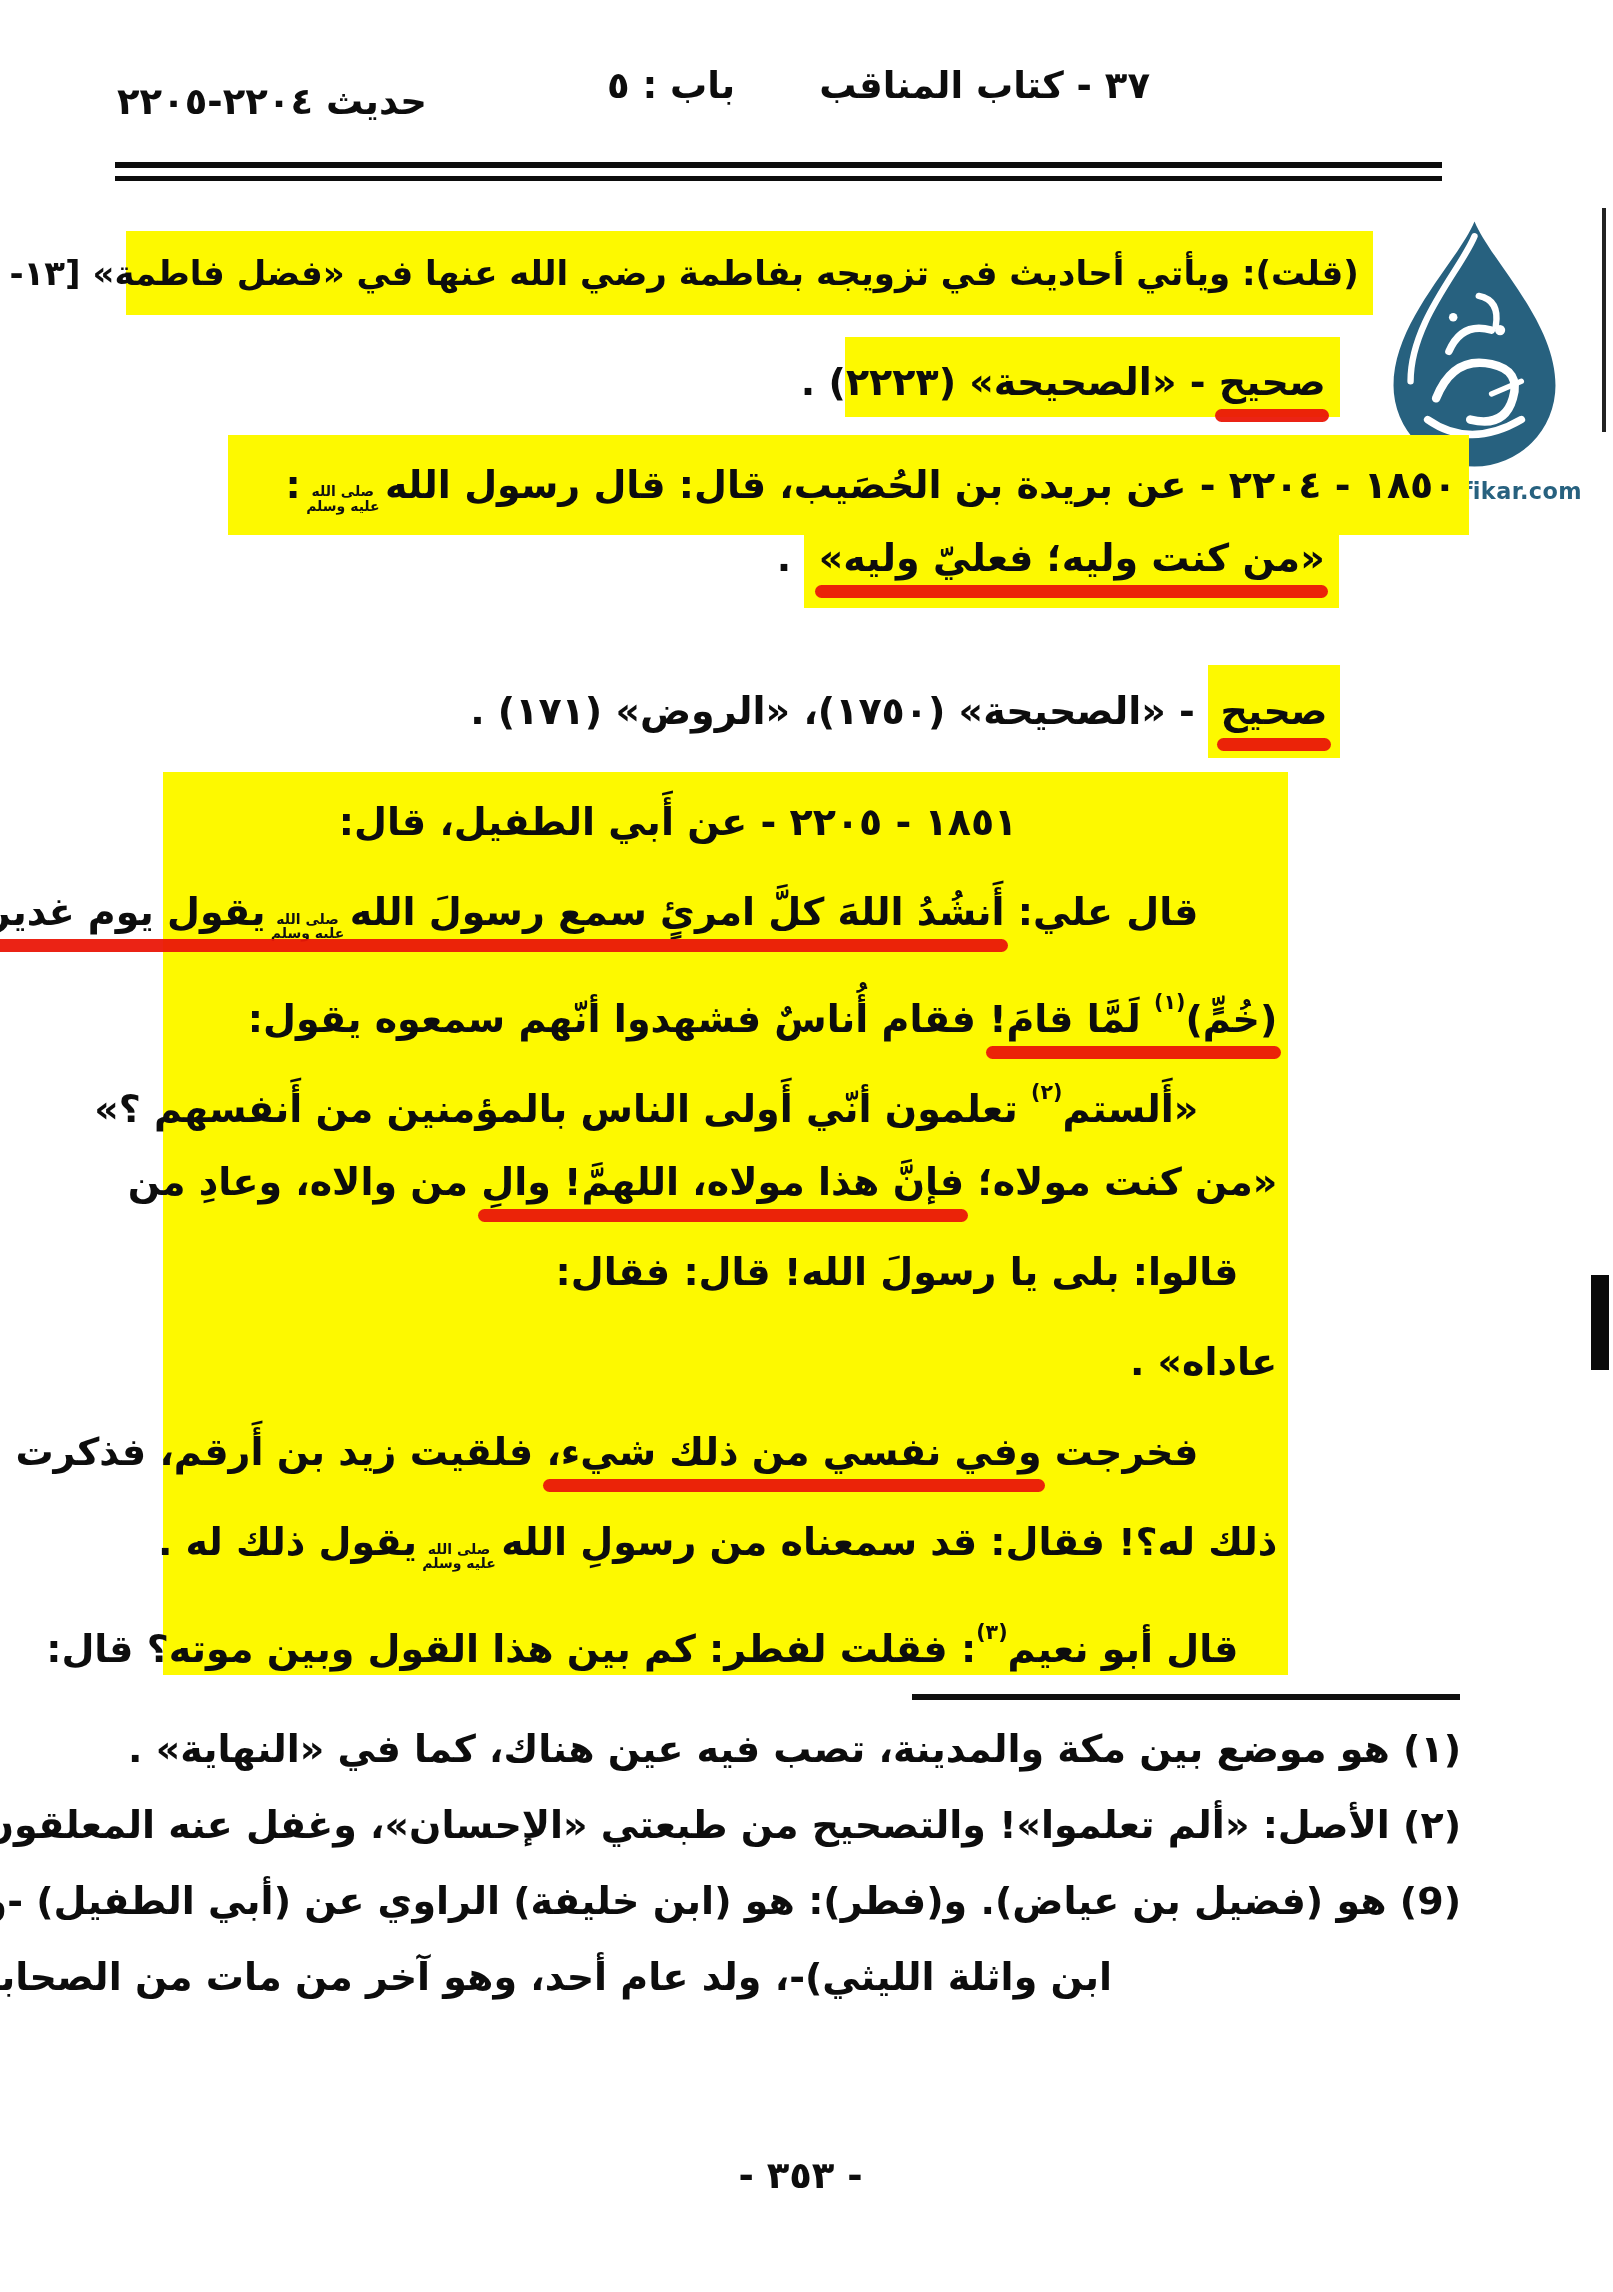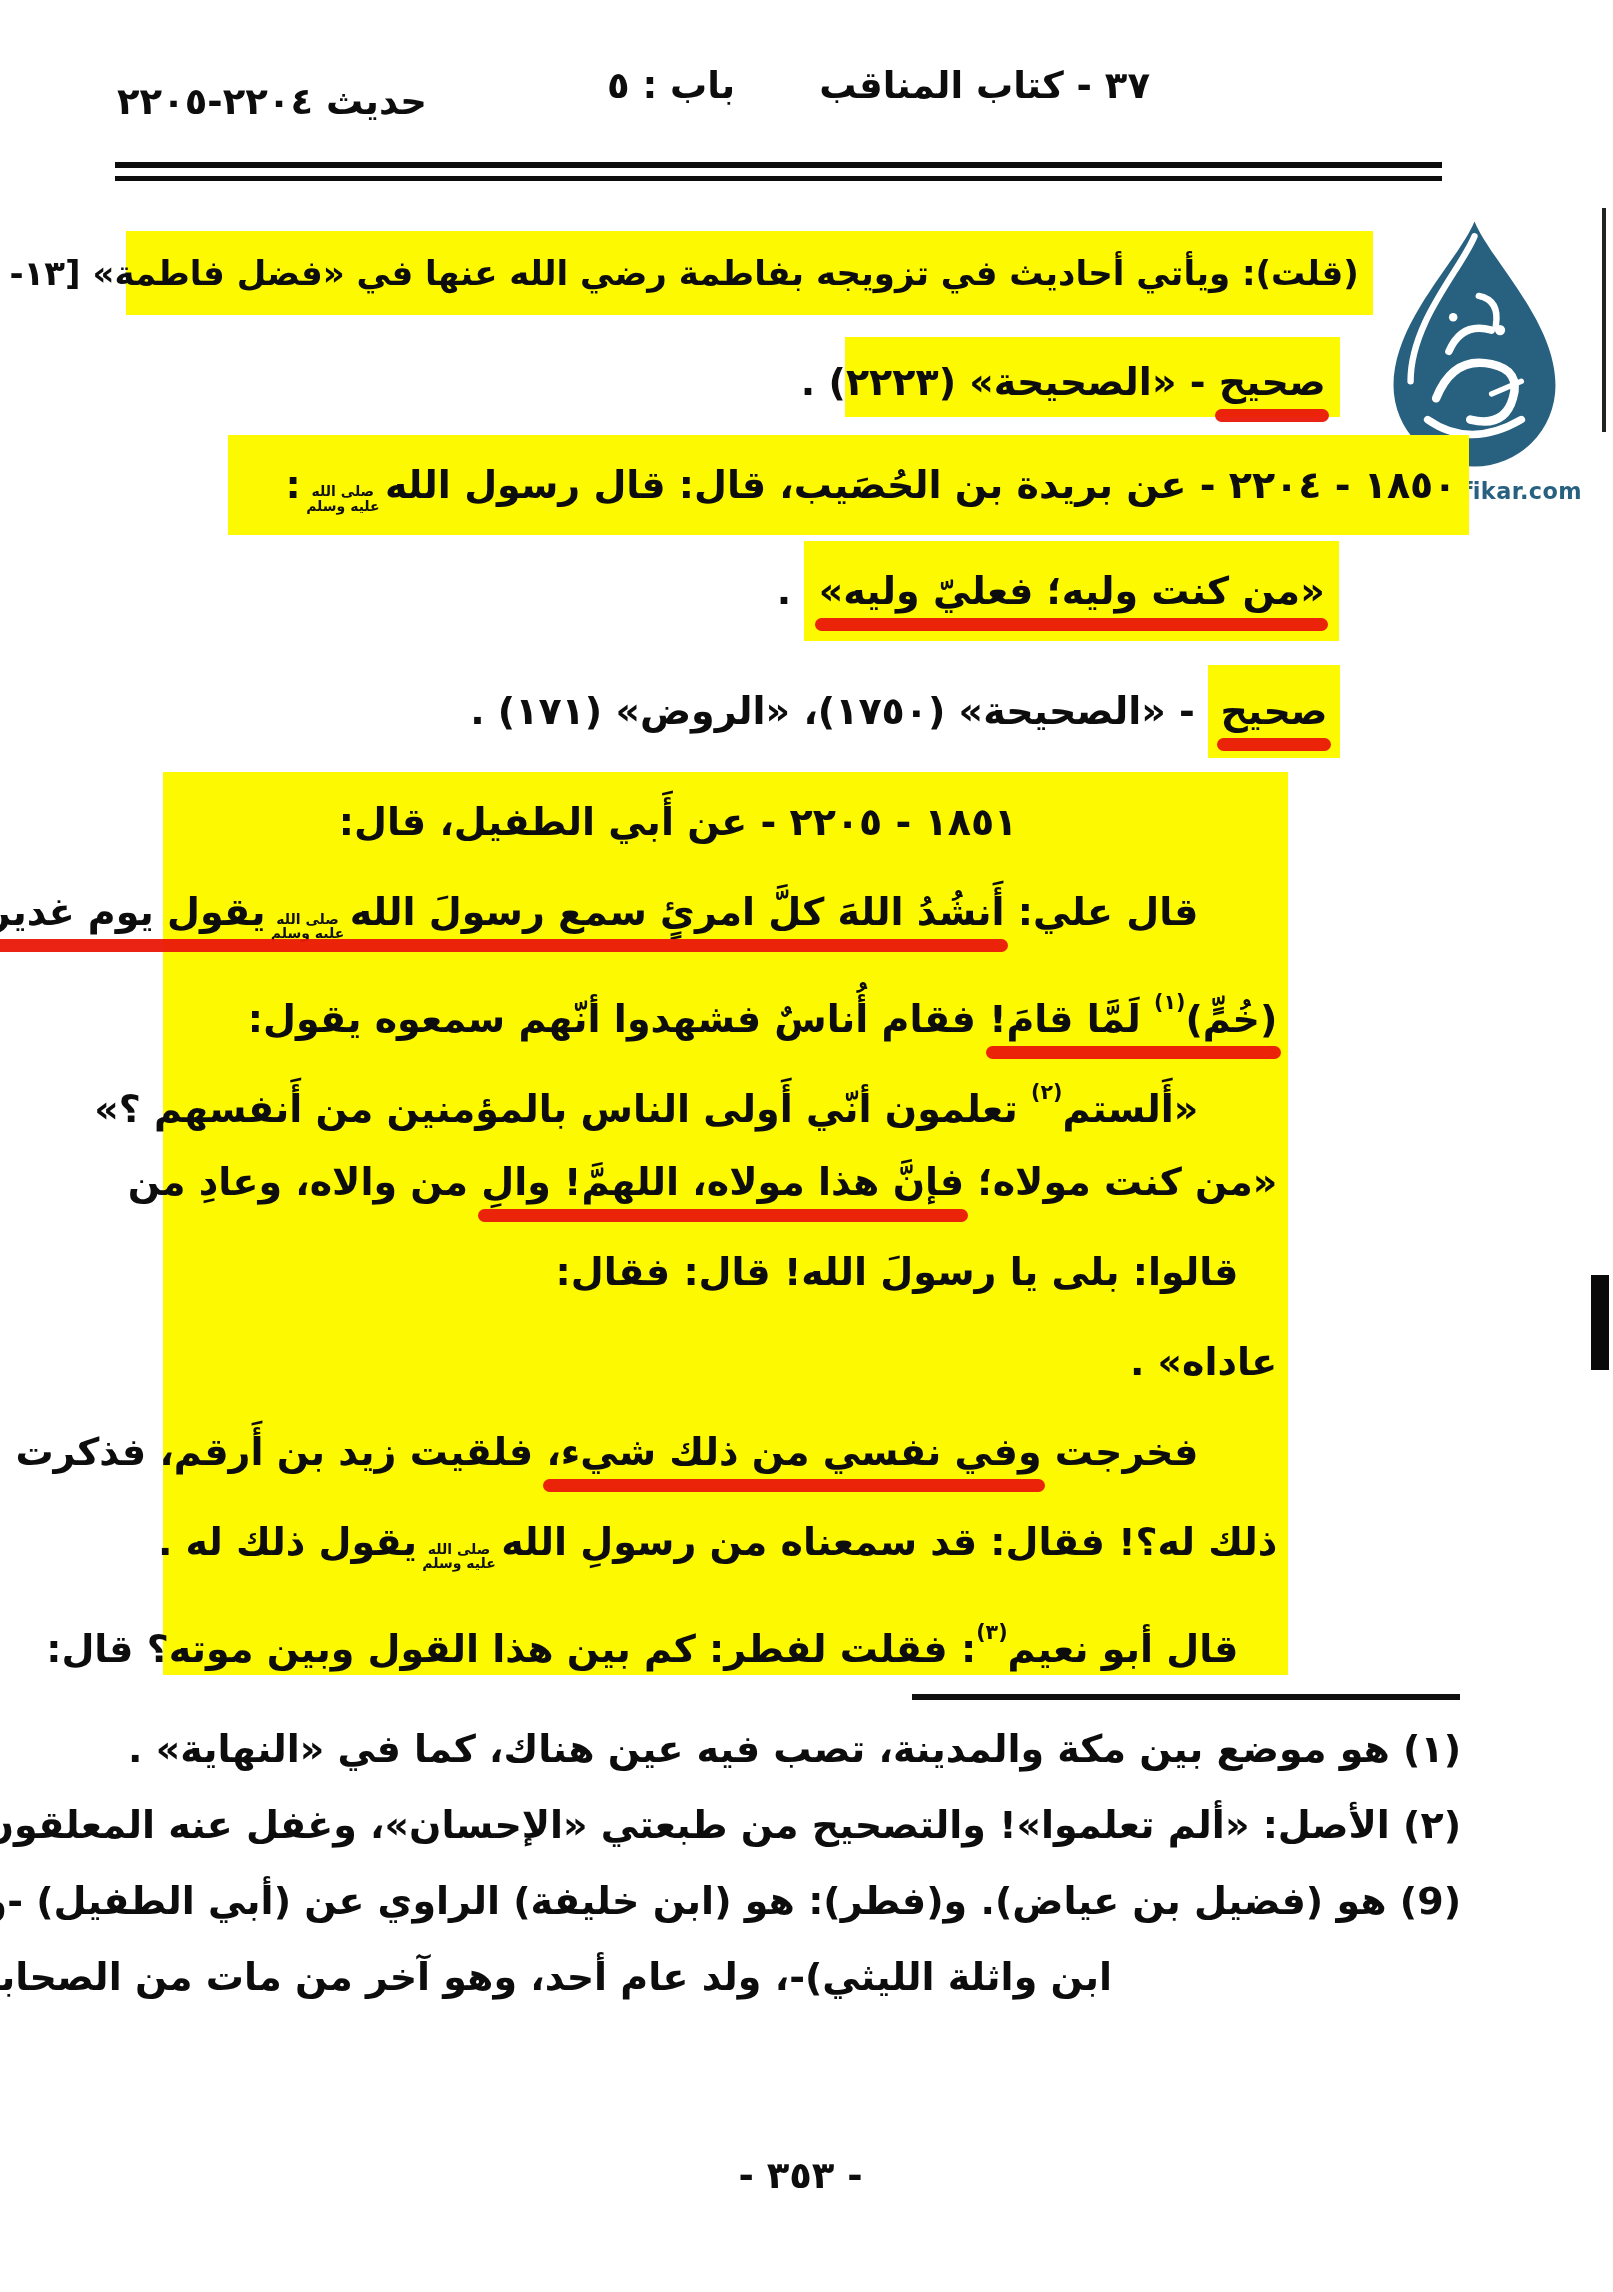--- a/index.html
+++ b/index.html
@@ -75,21 +75,21 @@
   <div class="abs hl line" style="left:127px;top:231px;width:1247px;height:84px;line-height:84px;font-size:34px;padding-right:14.3px;box-sizing:border-box;">(قلت): ويأتي أحاديث في تزويجه بفاطمة رضي الله عنها في «فضل فاطمة» [١٣- باب] .</div>
 
   <div class="abs hl main line" style="left:846px;top:337px;width:495px;height:80px;line-height:91px;padding-right:14.3px;box-sizing:border-box;">
     <span class="redline">صحيح</span>
     <span>- «الصحيحة» (٢٢٢٣) .</span>
   </div>
 
   <div class="abs hl main line" style="left:229px;top:435px;width:1241px;height:100px;line-height:100px;padding-right:12.5px;box-sizing:border-box;">
     <span>١٨٥٠ - ٢٢٠٤ - عن بريدة بن الحُصَيب، قال: قال رسول الله</span><span class="pbuh"><div>صلى الله</div><div>عليه وسلم</div></span><span>:</span>
   </div>
-  <div class="abs main line" style="left:537px;top:541px;width:803px;text-align:right;">
+  <div class="abs main line" style="left:537px;top:508px;width:803px;text-align:right;">
     <span class="hl boxline" style="height:100px;line-height:100px;padding:0 14.3px;">
       <span class="redline">«من كنت وليه؛ فعليّ وليه»</span>
     </span>
     <span style="line-height:100px;">.</span>
   </div>
 
   <div class="abs main line" style="left:502px;top:665px;width:839px;text-align:right;">
     <span class="hl boxline" style="height:93px;line-height:93px;padding:0 12.5px;">
       <span class="redline">صحيح</span>
     </span>

